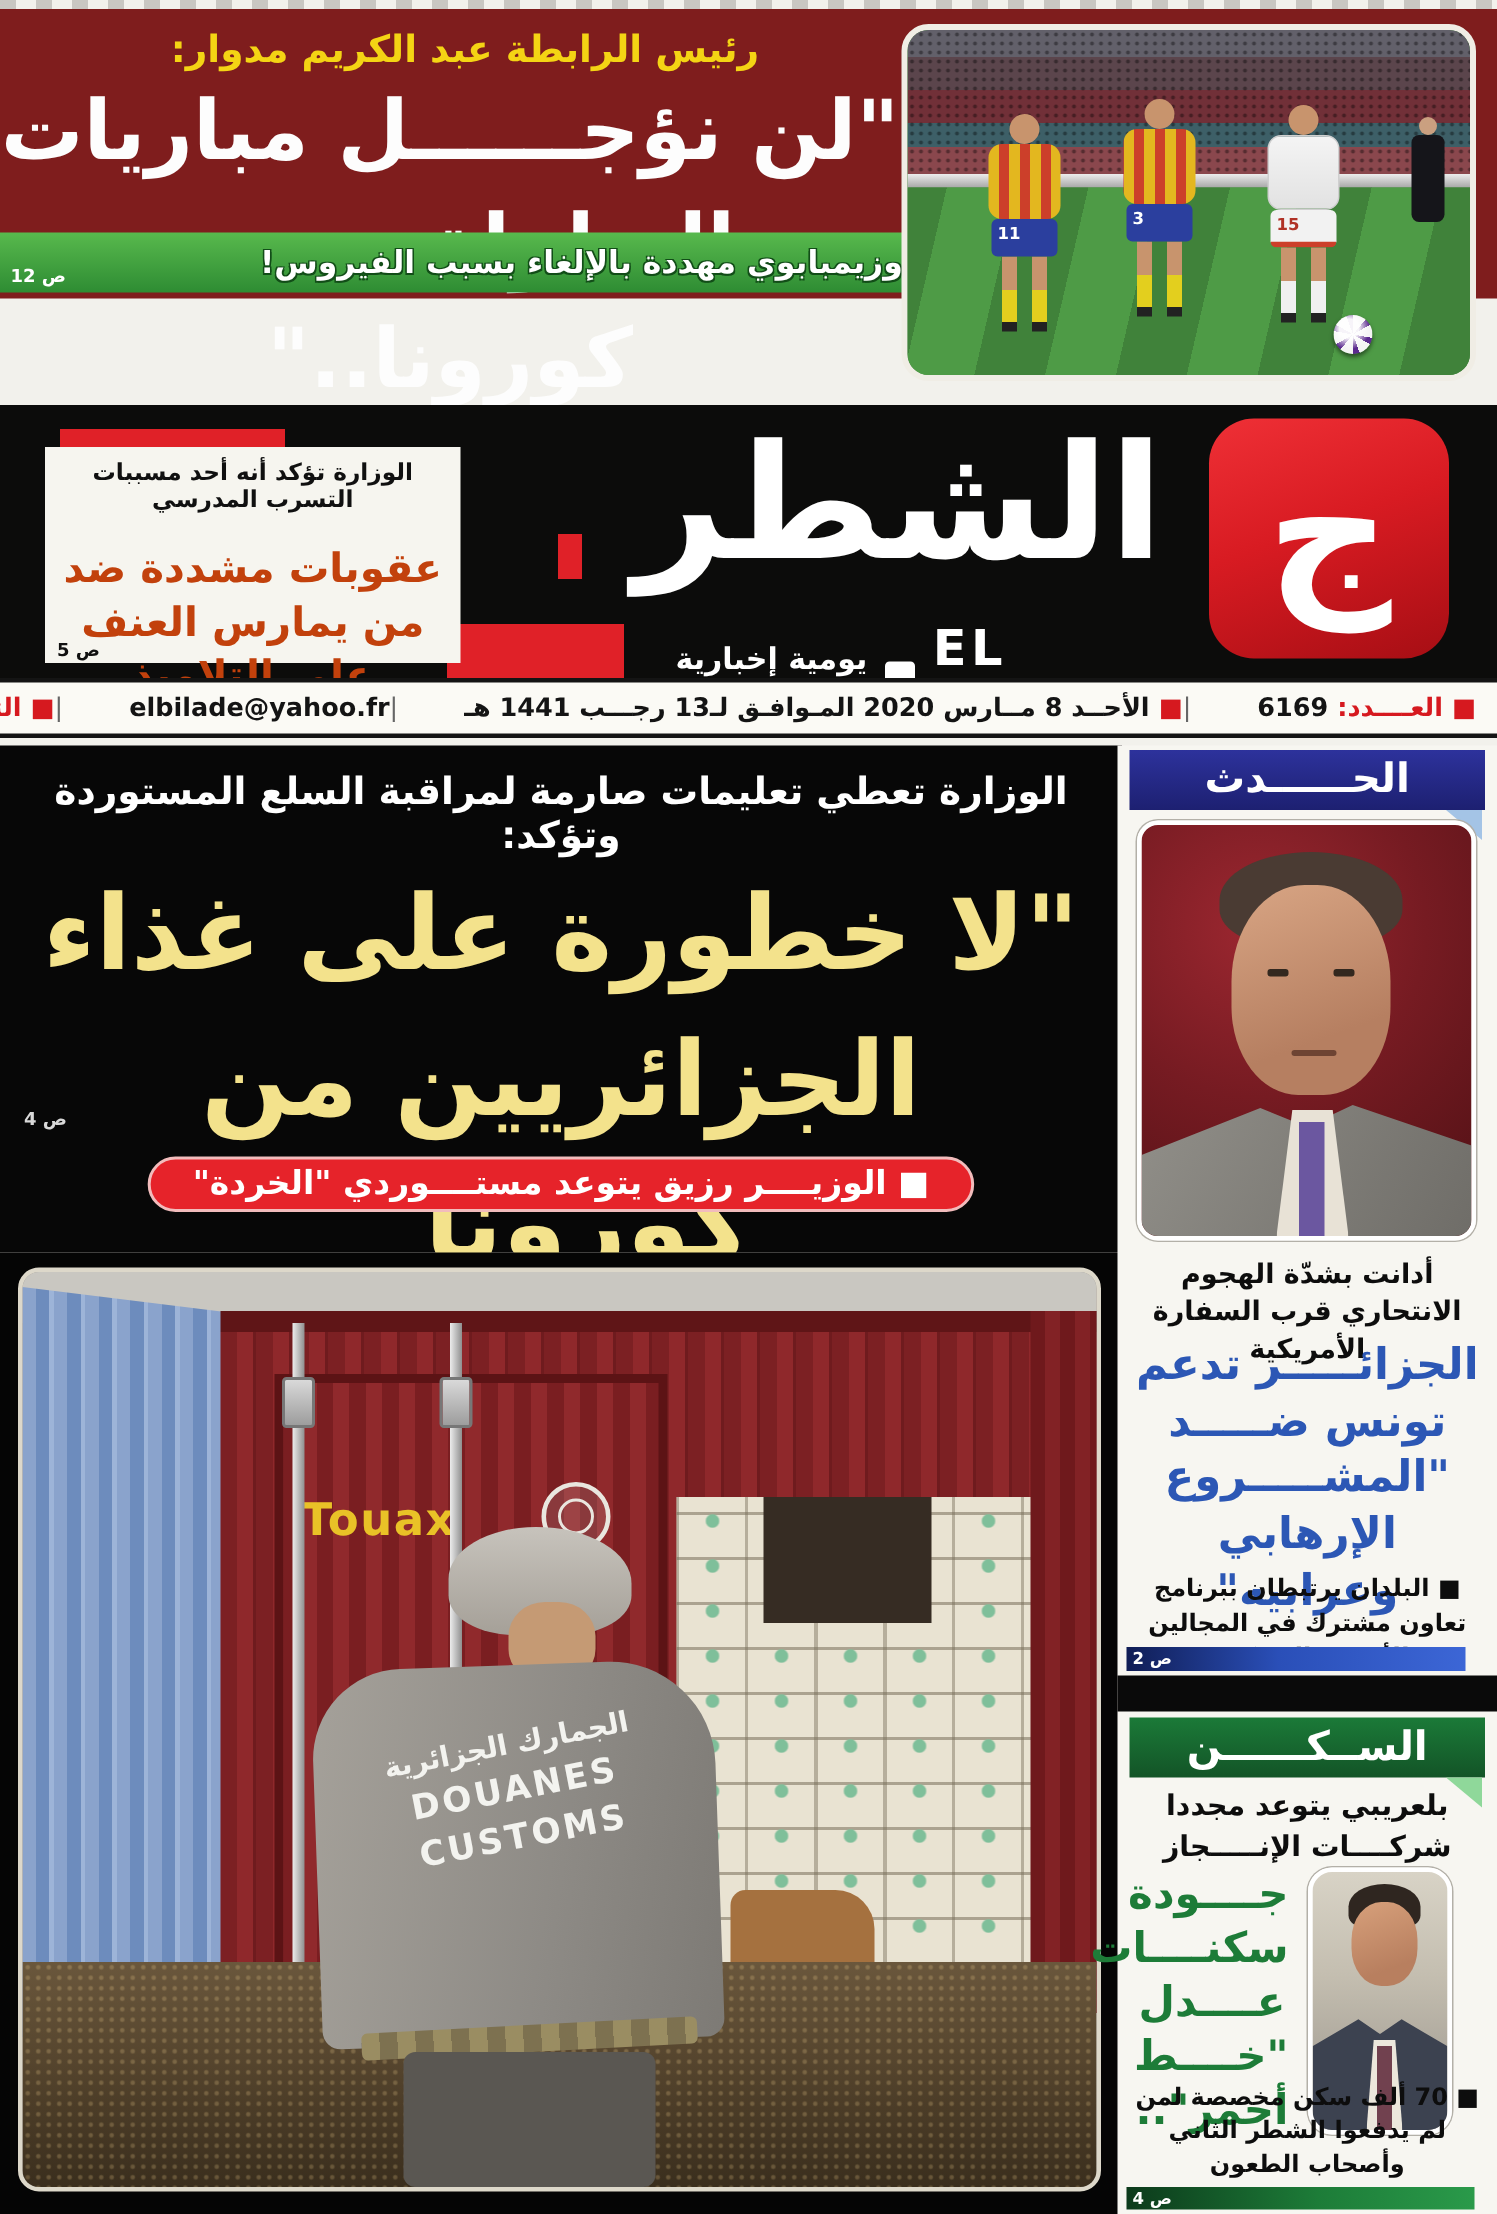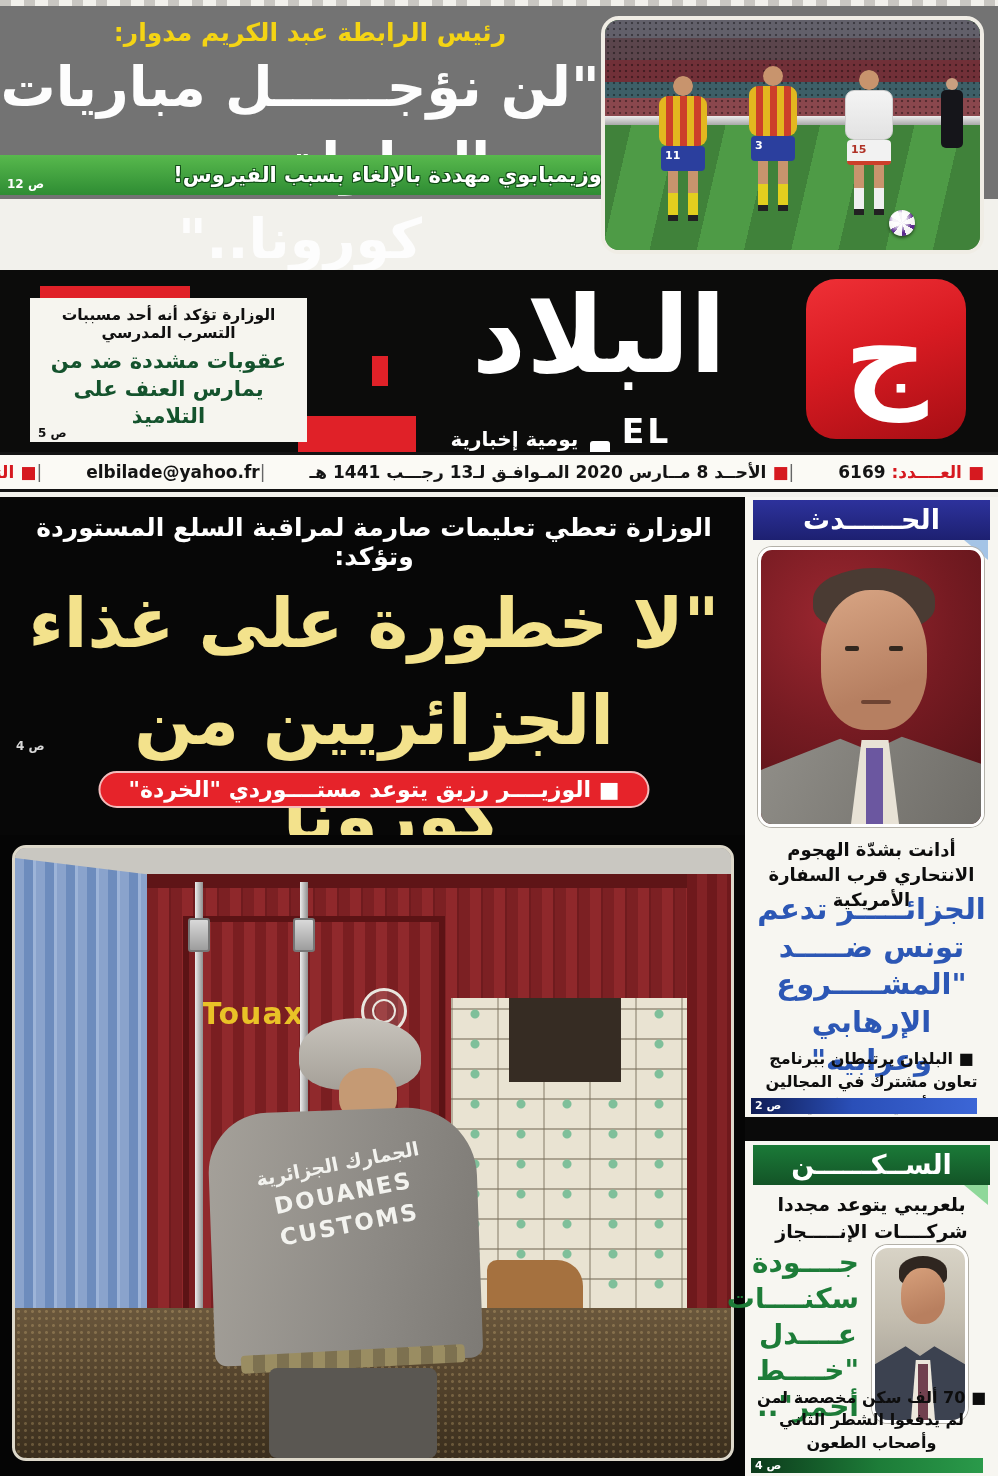--- a/index.html
+++ b/index.html
@@ -3,21 +3,21 @@
 <meta charset="utf-8">
 <style>
   html,body{margin:0;padding:0;background:#dddbd6;}
   *{box-sizing:border-box;}
   #page{position:relative;width:998px;height:1476px;margin:0 auto;background:#f2f1ec;
         font-family:"DejaVu Sans","Liberation Sans",sans-serif;overflow:hidden;box-shadow:0 0 12px rgba(0,0,0,.4);}
   .torn{position:absolute;top:0;left:0;right:0;height:6px;
         background:repeating-linear-gradient(90deg,#c9c7c2 0 11px,#f2f1ec 11px 24px);}
 
   
-  .sports{position:absolute;top:6px;left:0;width:998px;height:193px;background:#737373;}
+  .sports{position:absolute;top:6px;left:0;width:998px;height:193px;background:#7f1d1d;}
   .sports-kicker{position:absolute;top:12px;left:30px;width:560px;text-align:center;direction:rtl;
         color:#f4d414;font-size:25px;font-weight:bold;}
   .sports-headline{position:absolute;top:44px;left:0;width:600px;text-align:center;direction:rtl;
         color:#fdfdfd;font-size:55px;font-weight:bold;line-height:1.38;}
   .sports-strip{position:absolute;bottom:4px;left:0;width:942px;height:40px;
         background:linear-gradient(180deg,#58b94d,#2e8c33);}
   .strip-text{display:block;line-height:40px;text-align:center;color:#fff;font-weight:bold;font-size:21px;direction:rtl;
         text-shadow:1px 1px 0 #124d18,-1px -1px 0 #124d18,1px -1px 0 #124d18,-1px 1px 0 #124d18;}
   .strip-ref{position:absolute;left:7px;bottom:4px;color:#fff;font-size:12px;font-weight:bold;}
   .match-photo{position:absolute;top:10px;left:601px;width:383px;height:238px;border:4px solid #f0ede5;
@@ -52,21 +52,21 @@
 
   
   .masthead{position:absolute;top:270px;left:0;width:998px;height:182px;background:#0c0c0b;}
   .mh-red{position:absolute;background:#e02128;}
   .r1{top:16px;left:40px;width:150px;height:40px;}
   .r2{top:146px;left:298px;width:118px;height:36px;}
   .r3{top:86px;left:372px;width:16px;height:30px;}
   .mh-box{position:absolute;top:28px;left:30px;width:277px;height:144px;background:#f6f5ef;
         padding:8px 10px 4px;direction:rtl;text-align:center;}
   .mh-kicker{font-size:15.5px;font-weight:bold;color:#101010;}
-  .mh-headline{margin-top:6px;font-size:21px;font-weight:bold;color:#14532d;line-height:1.32;}
+  .mh-headline{margin-top:20px;font-size:27px;font-weight:bold;color:#c2410c;line-height:1.32;}
   .mh-pageref{position:absolute;left:8px;bottom:2px;font-size:12px;font-weight:bold;color:#111;}
   .logo-icon{position:absolute;top:9px;left:806px;width:160px;height:160px;border-radius:30px;
         background:linear-gradient(160deg,#ef3036 0%,#d81b22 45%,#a60e14 100%);}
   .logo-glyph{display:block;color:#fff;font-size:116px;font-weight:bold;text-align:center;line-height:152px;}
   .logo-wordmark{position:absolute;top:2px;left:398px;width:402px;height:132px;color:#fff;
         font-size:106px;font-weight:bold;text-align:center;direction:rtl;line-height:1.2;}
   .logo-sub{position:absolute;top:142px;left:388px;width:420px;display:flex;align-items:center;
         justify-content:center;gap:12px;}
   .logo-tagline{color:#fff;font-size:20px;font-weight:bold;direction:rtl;}
   .logo-square{width:20px;height:20px;background:#fff;border-radius:3px;}
@@ -258,21 +258,21 @@
 
   <section class="masthead">
     <div class="mh-red r1"></div>
     <div class="mh-red r2"></div>
     <div class="mh-red r3"></div>
     <div class="mh-box">
       <div class="mh-kicker">الوزارة تؤكد أنه أحد مسببات التسرب المدرسي</div>
       <div class="mh-headline">عقوبات مشددة ضد من يمارس العنف على التلاميذ</div>
       <div class="mh-pageref">ص 5</div>
     </div>
-    <div class="logo-wordmark">البلاد</div>
+    <div class="logo-wordmark">الشطر</div>
     <div class="logo-sub">
       <span class="logo-tagline">يومية إخبارية وطنية</span>
       <span class="logo-square"></span>
       <span class="logo-latin">EL BILAD</span>
     </div>
     <div class="logo-icon">
       <span class="logo-glyph">ج</span>
     </div>
   </section>
 

